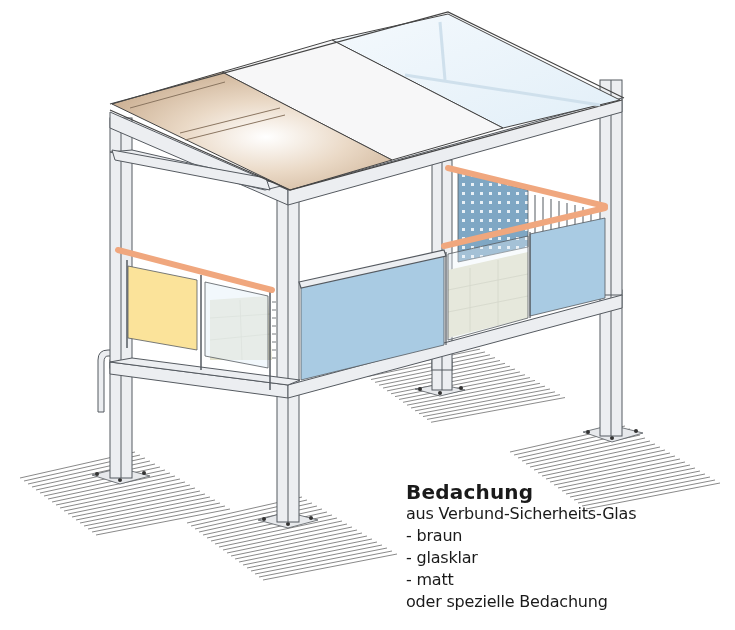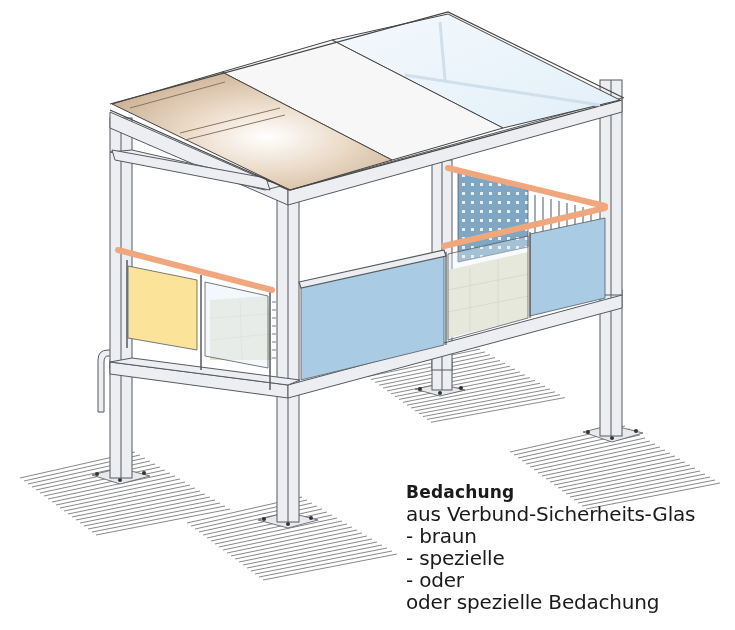--- a/index.html
+++ b/index.html
@@ -1,20 +1,20 @@
 <!DOCTYPE html>
 <html><head>
 <meta charset="utf-8">
 <style>
   html, body { margin: 0; padding: 0; background: #ffffff; }
   body { width: 735px; height: 630px; position: relative; overflow: hidden; font-family: "DejaVu Sans", sans-serif; }
   #illustration { position: absolute; left: 0; top: 0; width: 735px; height: 630px; }
   .caption { position: absolute; left: 406px; top: 481px; color: #1a1a1a; }
-  .caption .title { font-family: "DejaVu Sans", sans-serif; font-weight: bold; font-size: 17px; line-height: 22px; letter-spacing: 0.2px; }
-  .caption .line { font-family: "DejaVu Sans", sans-serif; font-size: 20px; line-height: 22px; font-weight: normal; letter-spacing: -0.2px; }
+  .caption .title { font-family: "DejaVu Sans", sans-serif; font-weight: bold; font-size: 20px; line-height: 22px; letter-spacing: 0.2px; }
+  .caption .line { font-family: "DejaVu Sans", sans-serif; font-size: 16px; line-height: 22px; font-weight: normal; letter-spacing: -0.2px; }
 </style>
 </head>
 <body>
 
 <svg id="illustration" viewBox="0 0 735 630" xmlns="http://www.w3.org/2000/svg">
   <defs>
     <radialGradient id="brownGrad" cx="0.55" cy="0.55" r="0.6">
       <stop offset="0" stop-color="#ffffff"></stop>
       <stop offset="0.5" stop-color="#ead9c6"></stop>
       <stop offset="1" stop-color="#cdb296"></stop>
@@ -206,16 +206,16 @@
   <g stroke="#cfe0ec" stroke-width="3" fill="none">
     <line x1="440" y1="22" x2="445" y2="80"></line>
     <line x1="405" y1="75" x2="600" y2="105"></line>
   </g>
 </svg>
 
 <div class="caption">
   <div class="title">Bedachung</div>
   <div class="line">aus Verbund-Sicherheits-Glas</div>
   <div class="line">- braun</div>
-  <div class="line">- spezielle</div>
-  <div class="line">- oder</div>
+  <div class="line">- glasklar</div>
+  <div class="line">- matt</div>
   <div class="line">oder spezielle Bedachung</div>
 </div>
 
 </body></html>

